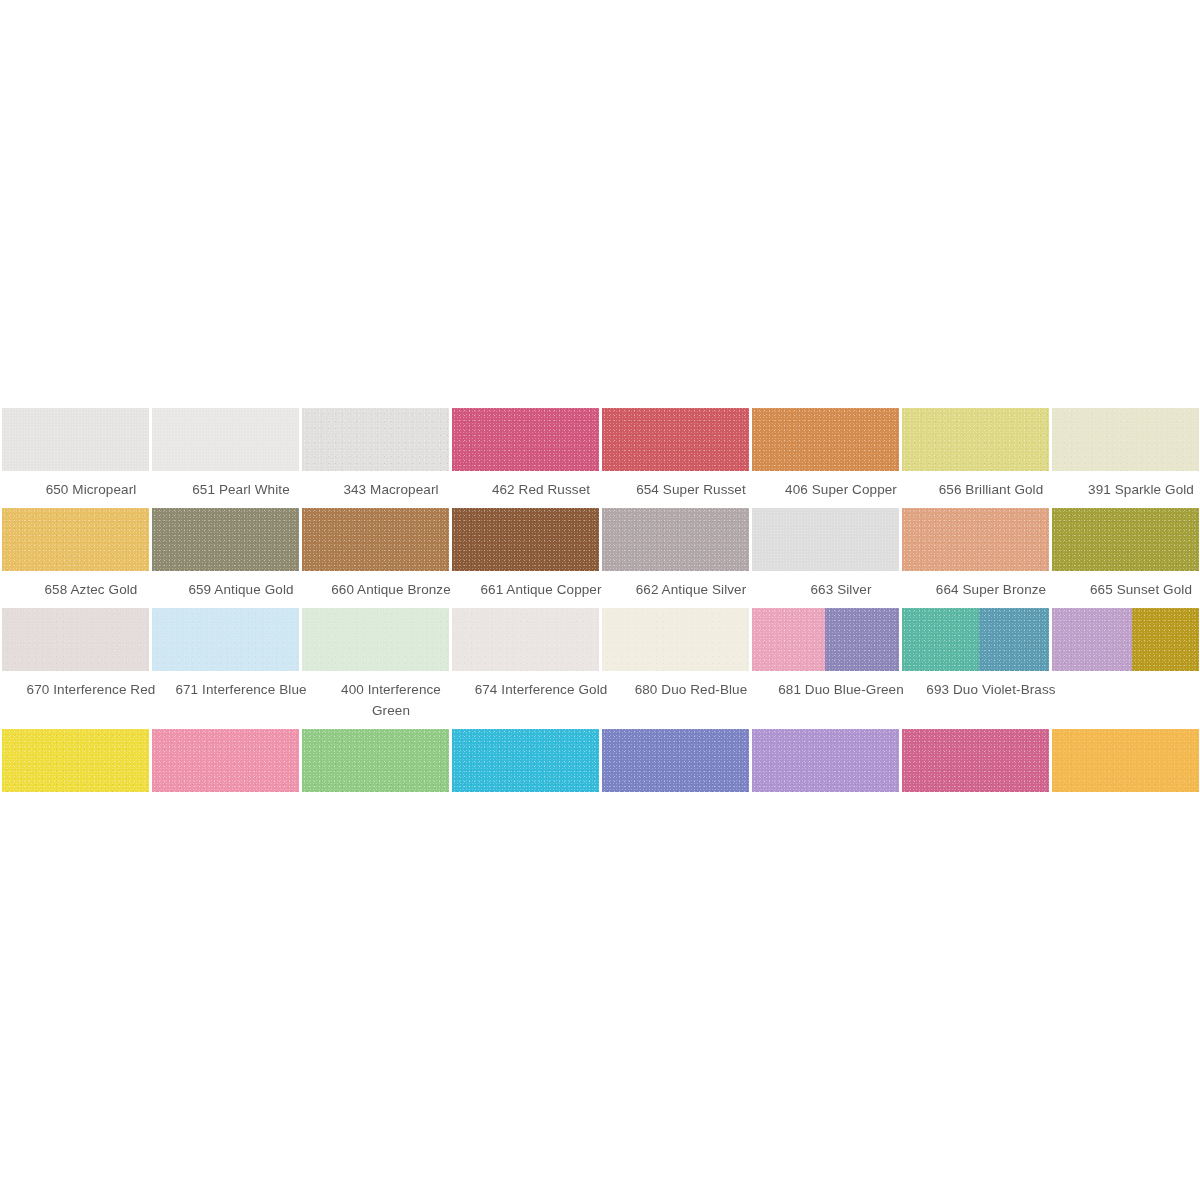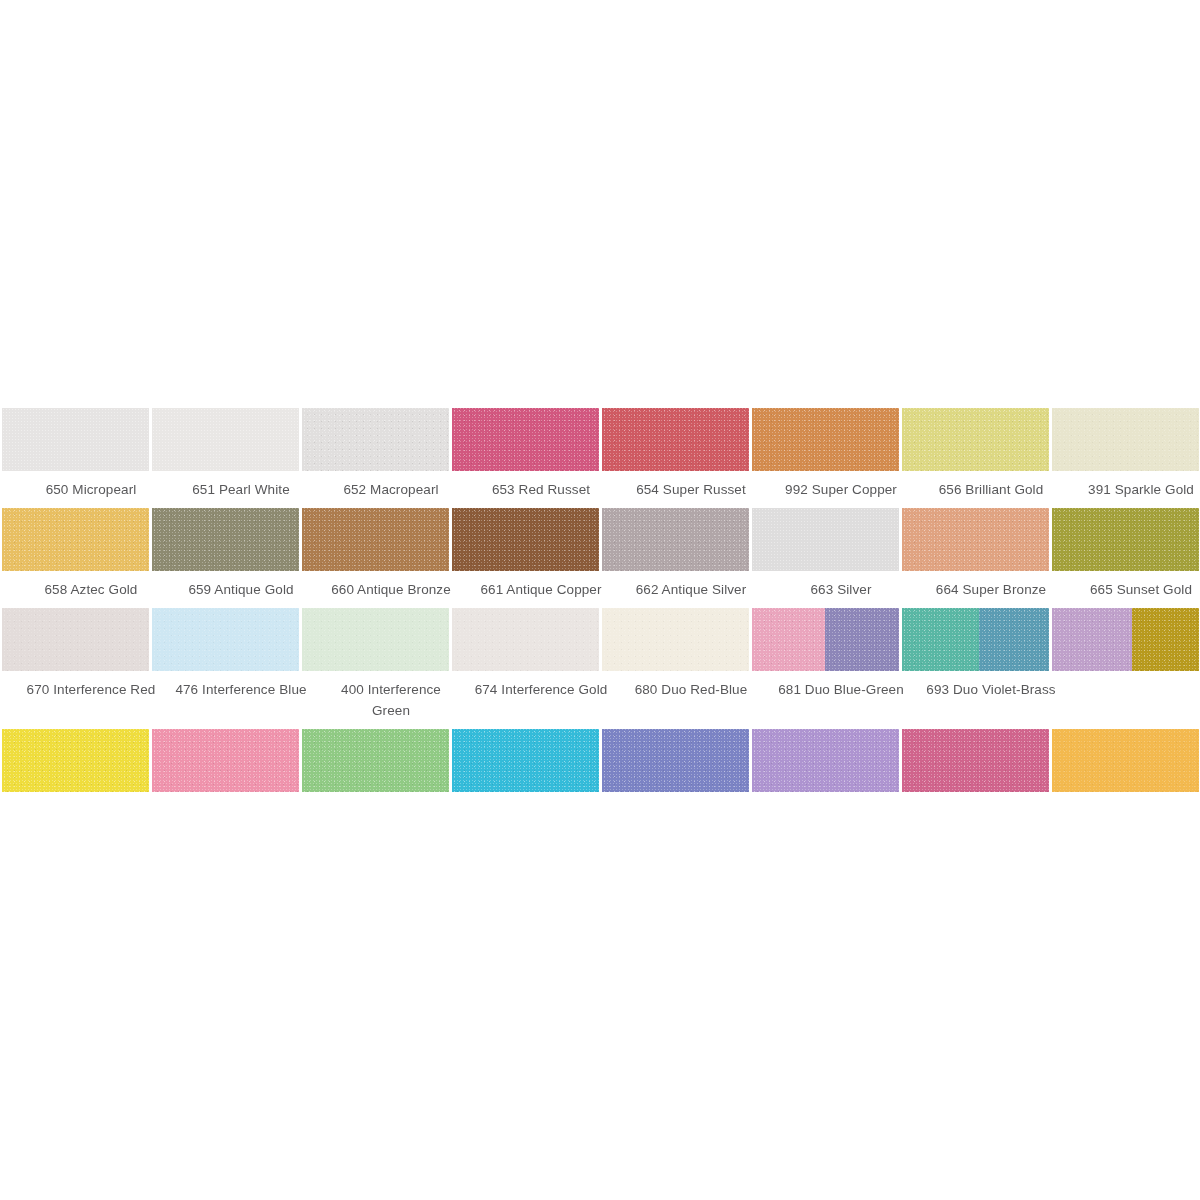--- a/index.html
+++ b/index.html
@@ -132,24 +132,24 @@
       </div>
       <div class="swatch-cell">
         <div class="chip" style="background: rgb(232, 229, 205);">
           <div class="grain soft"></div>
         </div>
       </div>
     </div>
     <div class="row-labels">
       <div class="chip-label">650 Micropearl</div>
       <div class="chip-label">651 Pearl White</div>
-      <div class="chip-label">652 Macropearl</div>
-      <div class="chip-label">653 Red Russet</div>
+      <div class="chip-label">343 Macropearl</div>
+      <div class="chip-label">462 Red Russet</div>
       <div class="chip-label">654 Super Russet</div>
-      <div class="chip-label">992 Super Copper</div>
+      <div class="chip-label">406 Super Copper</div>
       <div class="chip-label">656 Brilliant Gold</div>
       <div class="chip-label">391 Sparkle Gold</div>
     </div>
     <div class="swatch-row">
       <div class="swatch-cell">
         <div class="chip" style="background: rgb(232, 191, 98);">
           <div class="grain"></div>
         </div>
       </div>
       <div class="swatch-cell">
@@ -241,21 +241,21 @@
       <div class="swatch-cell">
         <div class="chip">
           <div class="half left" style="width: 55%; background: rgb(191, 160, 202);"></div>
           <div class="half right" style="width: 45%; background: rgb(184, 154, 30);"></div>
           <div class="grain"></div>
         </div>
       </div>
     </div>
     <div class="row-labels">
       <div class="chip-label">670 Interference Red</div>
-      <div class="chip-label">476 Interference Blue</div>
+      <div class="chip-label">671 Interference Blue</div>
       <div class="chip-label">400 Interference
 Green</div>
       <div class="chip-label">674 Interference Gold</div>
       <div class="chip-label">680 Duo Red-Blue</div>
       <div class="chip-label">681 Duo Blue-Green</div>
       <div class="chip-label">693 Duo Violet-Brass</div>
     </div>
     <div class="swatch-row">
       <div class="swatch-cell">
         <div class="chip" style="background: rgb(239, 221, 61);">

